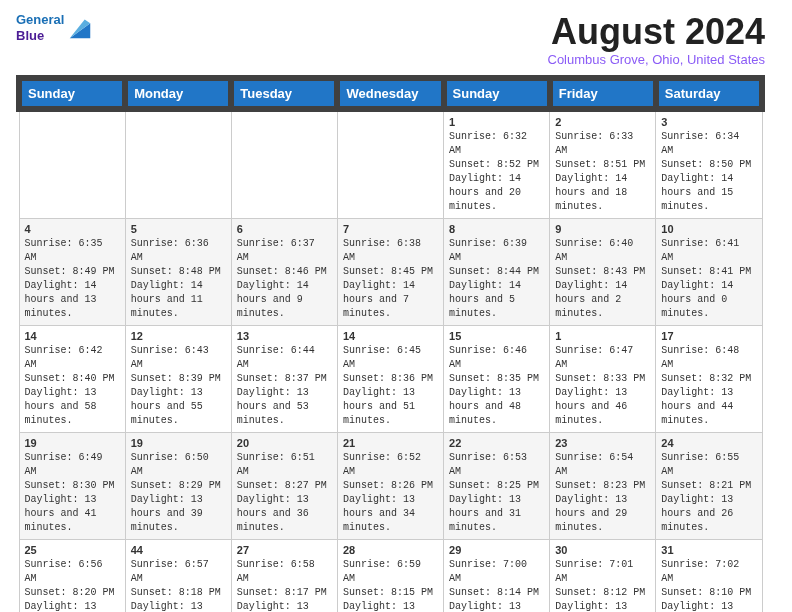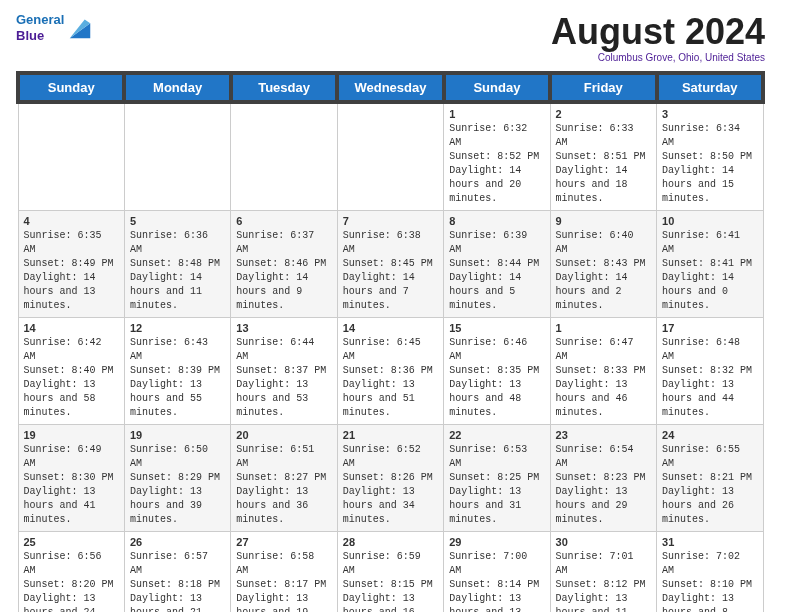--- a/index.html
+++ b/index.html
@@ -42,36 +42,36 @@
     .title-area {
       text-align: right;
     }
     .month-title {
       font-size: 36px;
       font-weight: bold;
       color: #222;
       line-height: 1.1;
     }
     .location-title {
-      font-size: 10px;
-      color: #4c1d95;
+      font-size: 13px;
+      color: #8b5cf6;
     }
     .calendar-table {
       width: 100%;
       border-collapse: collapse;
       table-layout: fixed;
     }
     .calendar-table th {
       background-color: #2176c7;
       color: #fff;
-      text-align: center;
+      text-align: left;
       padding: 5px 6px;
       font-size: 13px;
       font-weight: bold;
-      border: 4px solid #404040;
+      border: 6px solid #404040;
     }
     .calendar-table td {
       border: 1px solid #ccc;
       vertical-align: top;
       padding: 4px 5px;
       font-size: 10px;
       color: #333;
       height: 78px;
     }
     .calendar-table tr:nth-child(even) td {
@@ -239,21 +239,21 @@
             <div class="day-number">24</div>
             <div class="day-info">Sunrise: 6:55 AM<br>Sunset: 8:21 PM<br>Daylight: 13 hours and 26 minutes.</div>
           </td>
         </tr>
         <tr>
           <td>
             <div class="day-number">25</div>
             <div class="day-info">Sunrise: 6:56 AM<br>Sunset: 8:20 PM<br>Daylight: 13 hours and 24 minutes.</div>
           </td>
           <td>
-            <div class="day-number">26</div>
+            <div class="day-number">44</div>
             <div class="day-info">Sunrise: 6:57 AM<br>Sunset: 8:18 PM<br>Daylight: 13 hours and 21 minutes.</div>
           </td>
           <td>
             <div class="day-number">27</div>
             <div class="day-info">Sunrise: 6:58 AM<br>Sunset: 8:17 PM<br>Daylight: 13 hours and 19 minutes.</div>
           </td>
           <td>
             <div class="day-number">28</div>
             <div class="day-info">Sunrise: 6:59 AM<br>Sunset: 8:15 PM<br>Daylight: 13 hours and 16 minutes.</div>
           </td>

